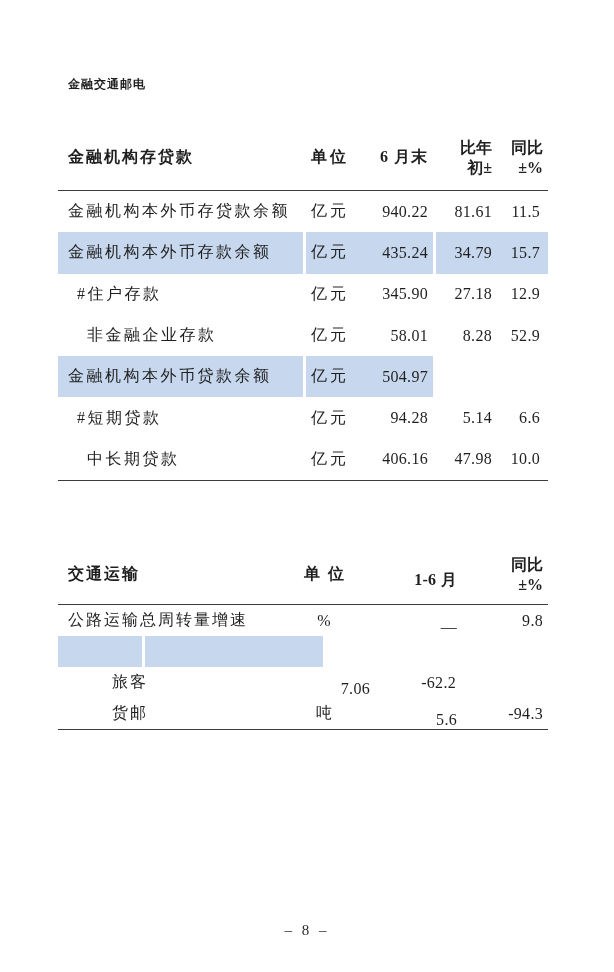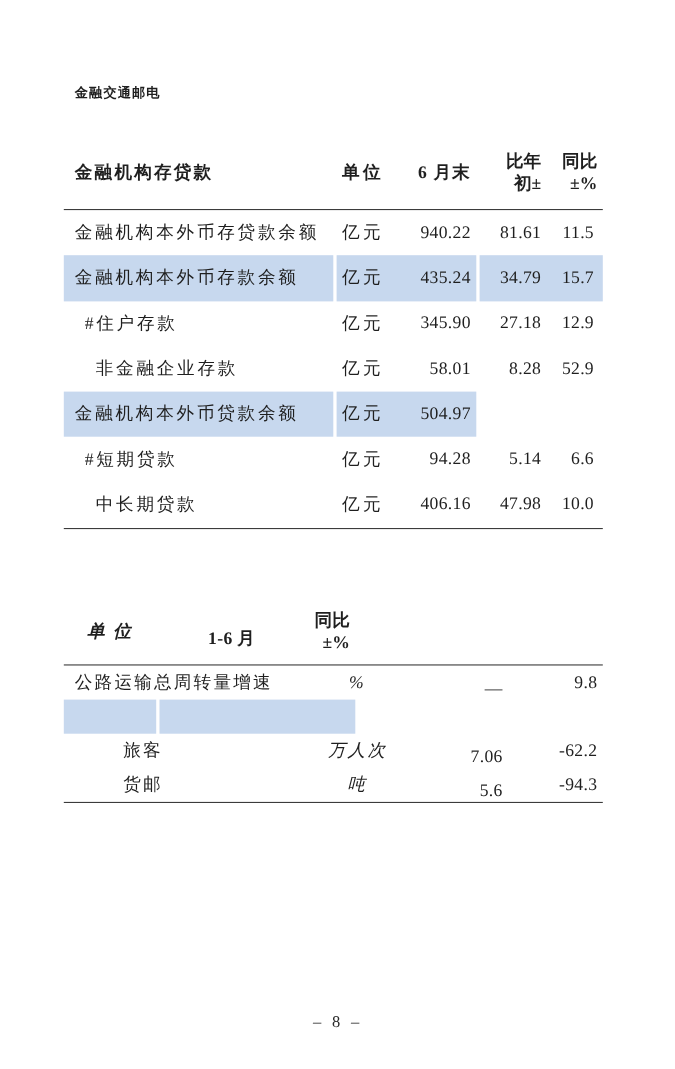--- a/index.html
+++ b/index.html
@@ -34,21 +34,21 @@
   .t1 .ind1 .c1{padding-left:19px;}
   .t1 .ind2 .c1{padding-left:29px;}
   .t1 .thead .c2 .val{padding-right:5px;letter-spacing:1px;}
   
   .t2{top:545px;}
   .t2 .thead{height:60px;}
   .t2 .row{height:31px;}
   .t2 .c1{width:222px;margin-right:3px;padding-left:10px;}
   .t2 .c2{width:84px;margin-right:3px;justify-content:center;text-align:center;}
   .t2 .c3{width:178px;}
-  .t2 .c2 .unit{letter-spacing:2px;font-style:italic;}
+  .t2 .c2 .unit{letter-spacing:2px;}
   .t2 .c3 .val{width:87px;text-align:right;margin-top:12px;}
   .t2 .c3 .yoy{flex:1;text-align:right;padding-right:5px;}
   .t2 .ind1 .c1{padding-left:54px;font-family:Liberation Mono, monospace;}
   .t2 .lbl{letter-spacing:2px;}
   .bold{font-weight:bold;}
   .hdr-lbl{font-weight:bold;letter-spacing:2px;font-size:16px;}
   .page-num{
     position:absolute;left:0;top:922px;width:614px;text-align:center;
     font-size:15px;letter-spacing:3px;color:#2a2a2a;
   }
@@ -173,20 +173,23 @@
           <div class="cell c3">
             <span class="chg num">47.98</span>
             <span class="yoy num">10.0</span>
           </div>
         </div>
       </div>
   </div>
 
   <div class="tbl t2">
     <div class="thead">
+      <div class="cell c1">
+          <span class="hdr-lbl">交通运输</span>
+        </div>
       <div class="cell c2">
           <span class="unit bold">单 位</span>
         </div>
       <div class="cell c3">
         <span class="val bold num">1-6 月</span>
         <div class="yoy stack" style="padding-right:5px;">
           <span>同比</span>
           <span>±%</span>
         </div>
       </div>
@@ -213,23 +216,20 @@
           <div class="cell c3">
             <span class="val num"></span>
             <span class="yoy num"></span>
           </div>
         </div>
 
         <div class="row ind1">
           <div class="cell c1">
             <span class="lbl">旅客</span>
           </div>
-          <div class="cell c2">
-            <span class="unit">万人次</span>
-          </div>
           <div class="cell c3">
             <span class="val num">7.06</span>
             <span class="yoy num">-62.2</span>
           </div>
         </div>
 
         <div class="row ind1">
           <div class="cell c1">
             <span class="lbl">货邮</span>
           </div>

